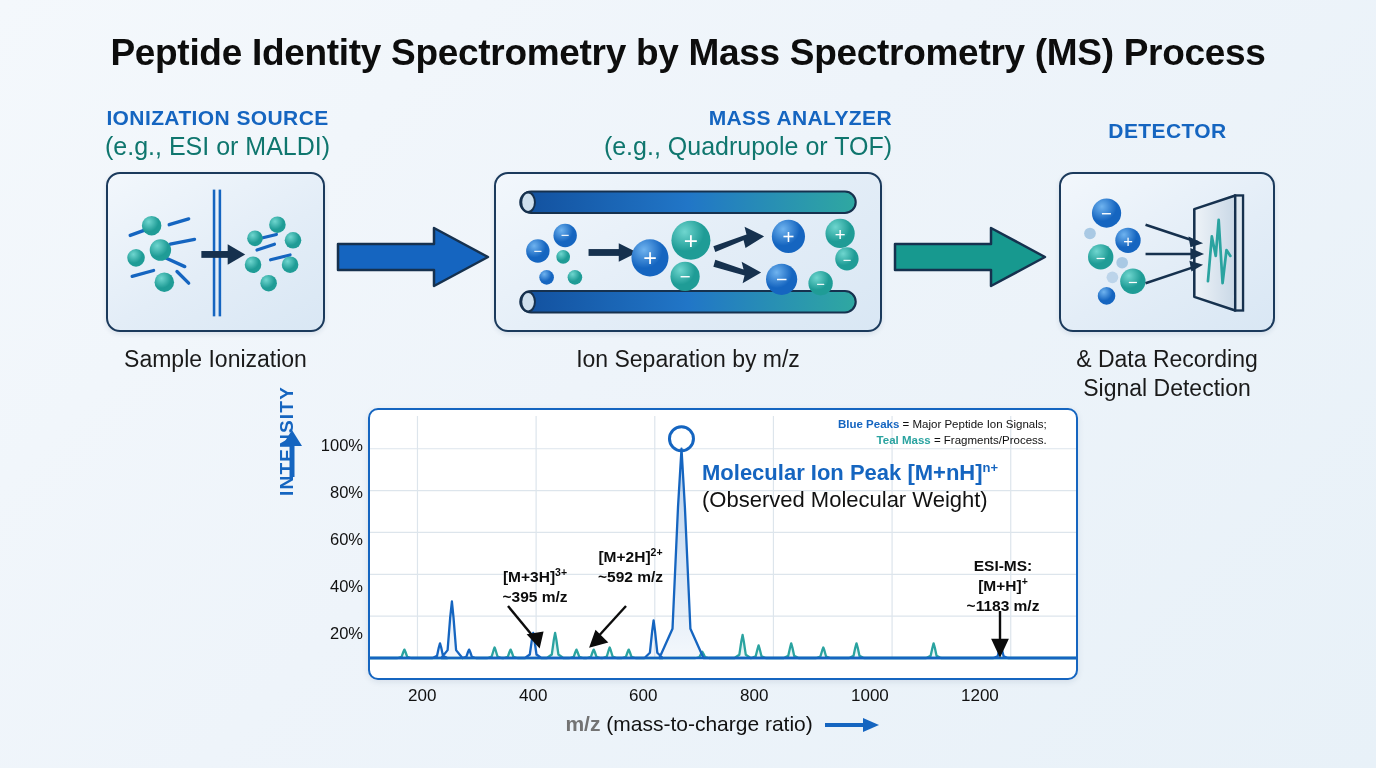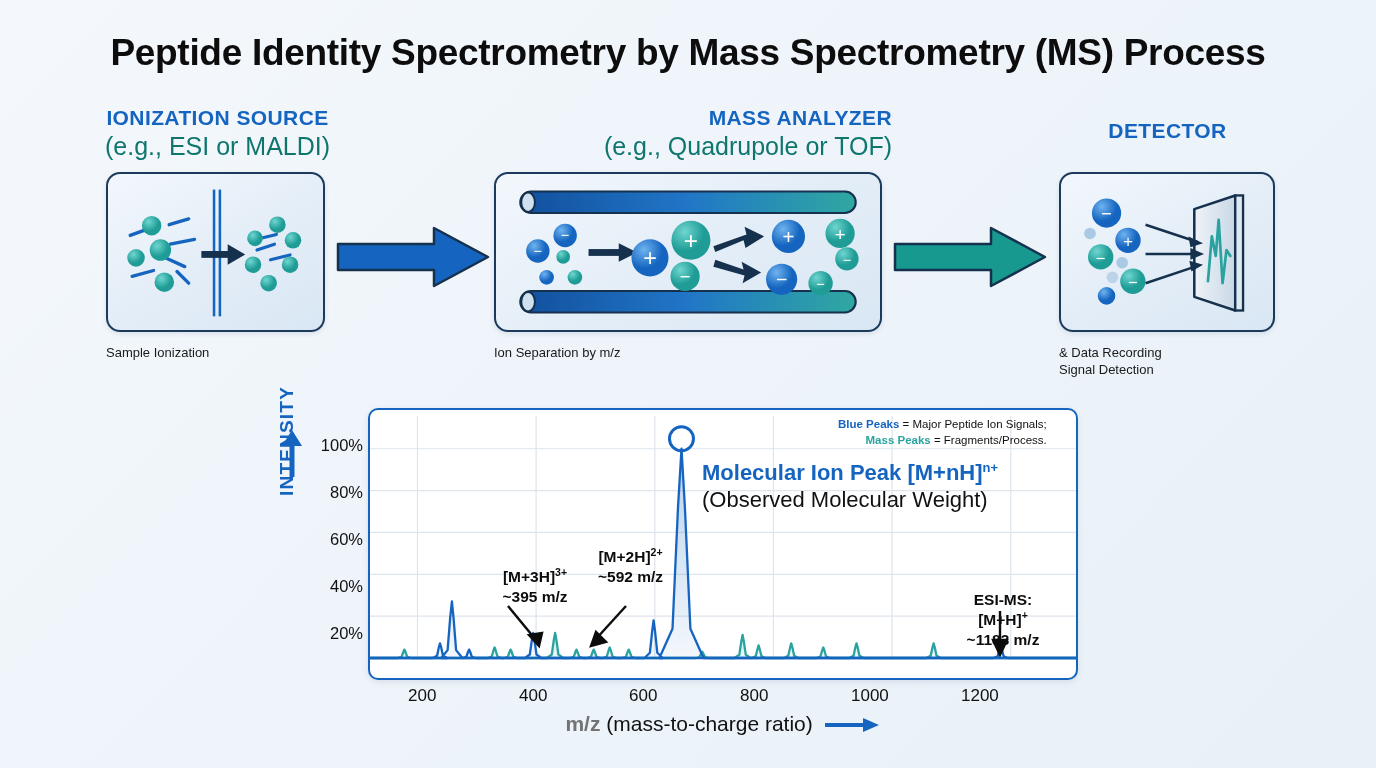--- a/index.html
+++ b/index.html
@@ -30,22 +30,22 @@
 
   
   .box {
     position: absolute;
     border: 2.5px solid #1b3a5c;
     border-radius: 14px;
     background: linear-gradient(150deg, #f2f7fc 0%, #e3edf7 55%, #d9e7f4 100%);
     box-shadow: 0 2px 5px rgba(20,50,90,0.10);
   }
   .caption {
-    position: absolute; 
-    font-size: 13px; color: #1a1a1a; line-height: 1.28;
+    position: absolute; text-align: center;
+    font-size: 23px; color: #1a1a1a; line-height: 1.28;
   }
 
   
   .conn { position: absolute; }
 
   
   #spectrum-panel {
     position: absolute;
     left: 368px; top: 408px; width: 710px; height: 272px;
     border: 2.5px solid #1565c0;
@@ -361,40 +361,40 @@
       <line x1="0" y1="248" x2="706" y2="248" stroke="#1565c0" stroke-width="2.6"></line>
       <circle cx="311.4705882352941" cy="28.740740740740733" r="12" fill="none" stroke="#1565c0" stroke-width="3"></circle>
     </svg>
 </div>
 
 <div id="legend">
   <div>
     <span class="blue">Blue Peaks</span><span> = Major Peptide Ion Signals;</span>
   </div>
   <div>
-    <span class="teal">Mass Peaks</span><span> = Fragments/Process.</span>
+    <span class="teal">Teal Mass</span><span> = Fragments/Process.</span>
   </div>
 </div>
 
 <div id="molpeak">
   <div class="l1"><span>Molecular Ion Peak [M+nH]</span><sup>n+</sup></div>
   <div class="l2">(Observed Molecular Weight)</div>
 </div>
 
 <div class="ann" style="left:480px; top:566px; width:110px;">
   <div><span>[M+3H]</span><sup>3+</sup></div>
   <div>~395 m/z</div>
 </div>
 
 <div class="ann" style="left:578px; top:546px; width:105px;">
   <div><span>[M+2H]</span><sup>2+</sup></div>
   <div>~592 m/z</div>
 </div>
 
-<div class="ann" style="left:944px; top:556px; width:118px;margin-top:34px;">
+<div class="ann" style="left:944px; top:556px; width:118px;">
   <div>ESI-MS:</div>
   <div><span>[M+H]</span><sup>+</sup></div>
   <div>~1183 m/z</div>
 </div>
 
 <svg style="position:absolute; left:368px; top:408px; pointer-events:none;" width="710" height="280" viewBox="0 0 710 280">
   <g stroke="#0c0c0c" stroke-width="2.4" fill="#0c0c0c">
     <line x1="140" y1="198" x2="168" y2="232"></line>
     <polygon points="171,238 161,227 174,225"></polygon>
     <line x1="258" y1="198" x2="227" y2="232"></line>

